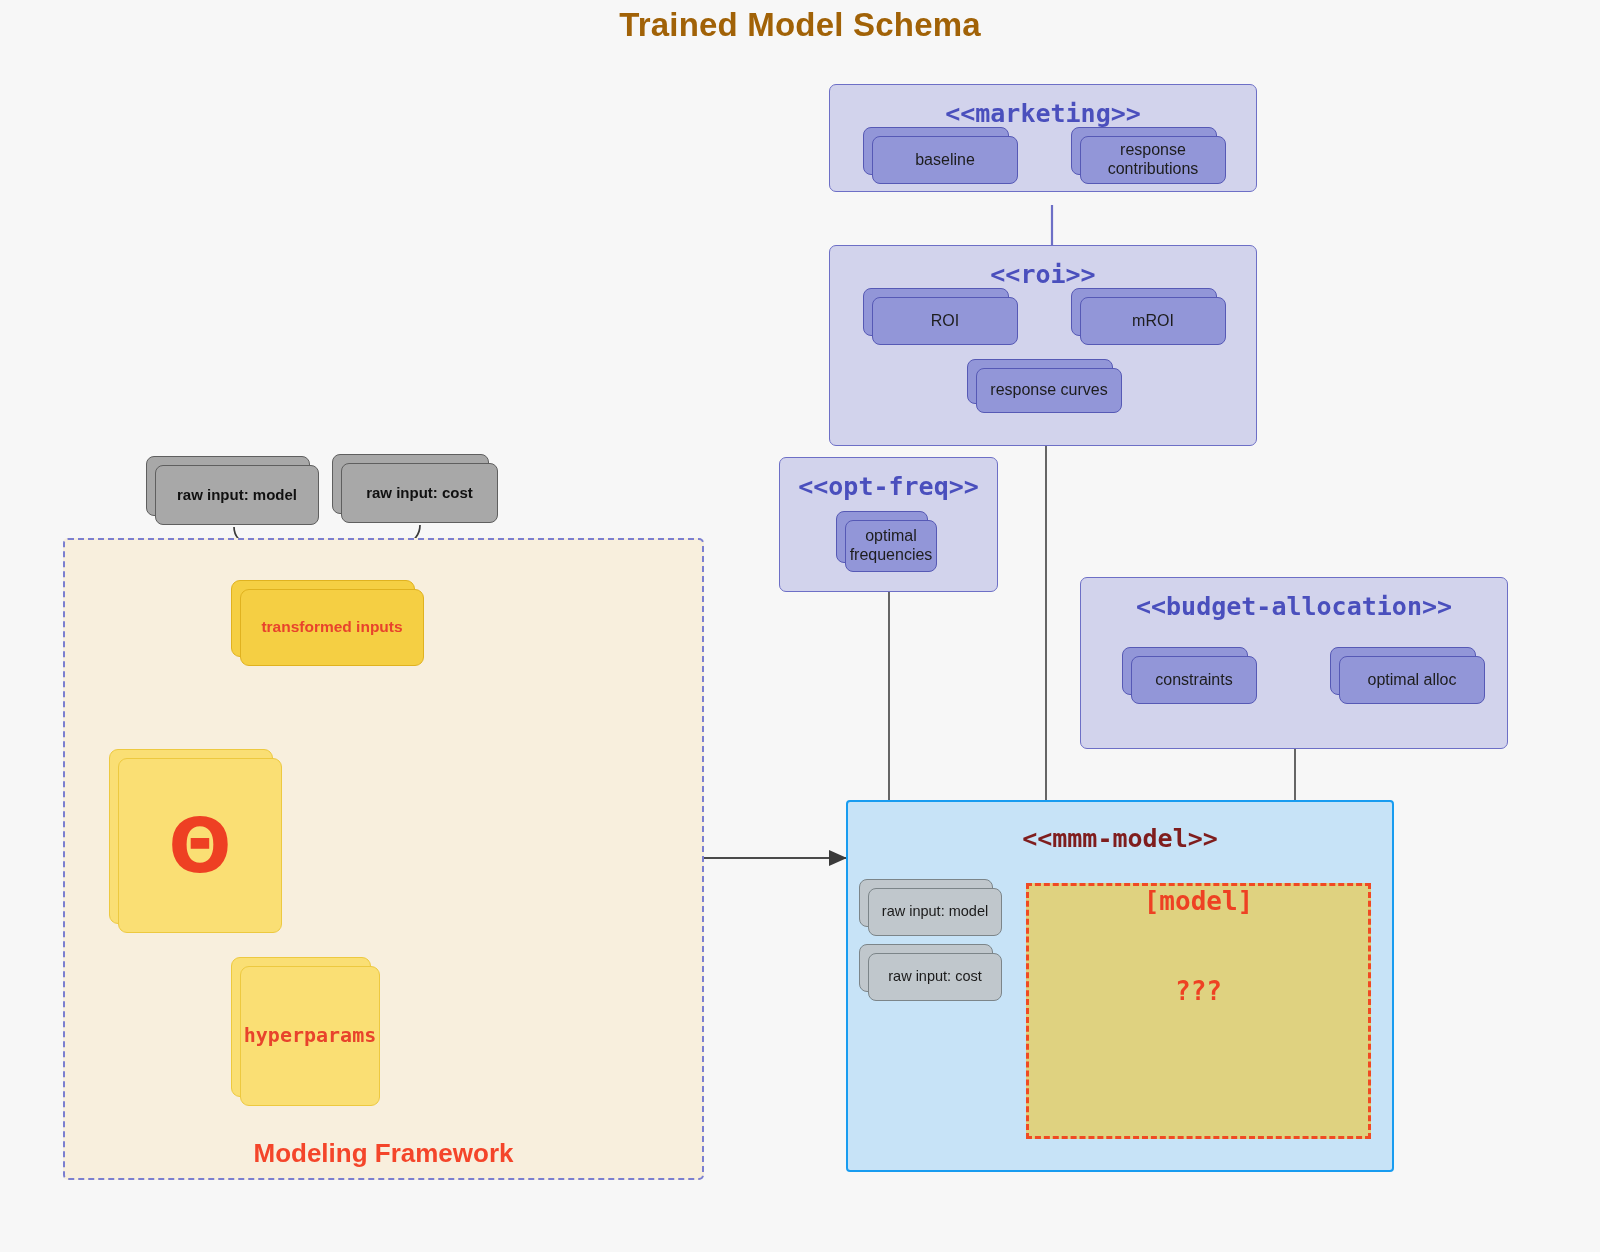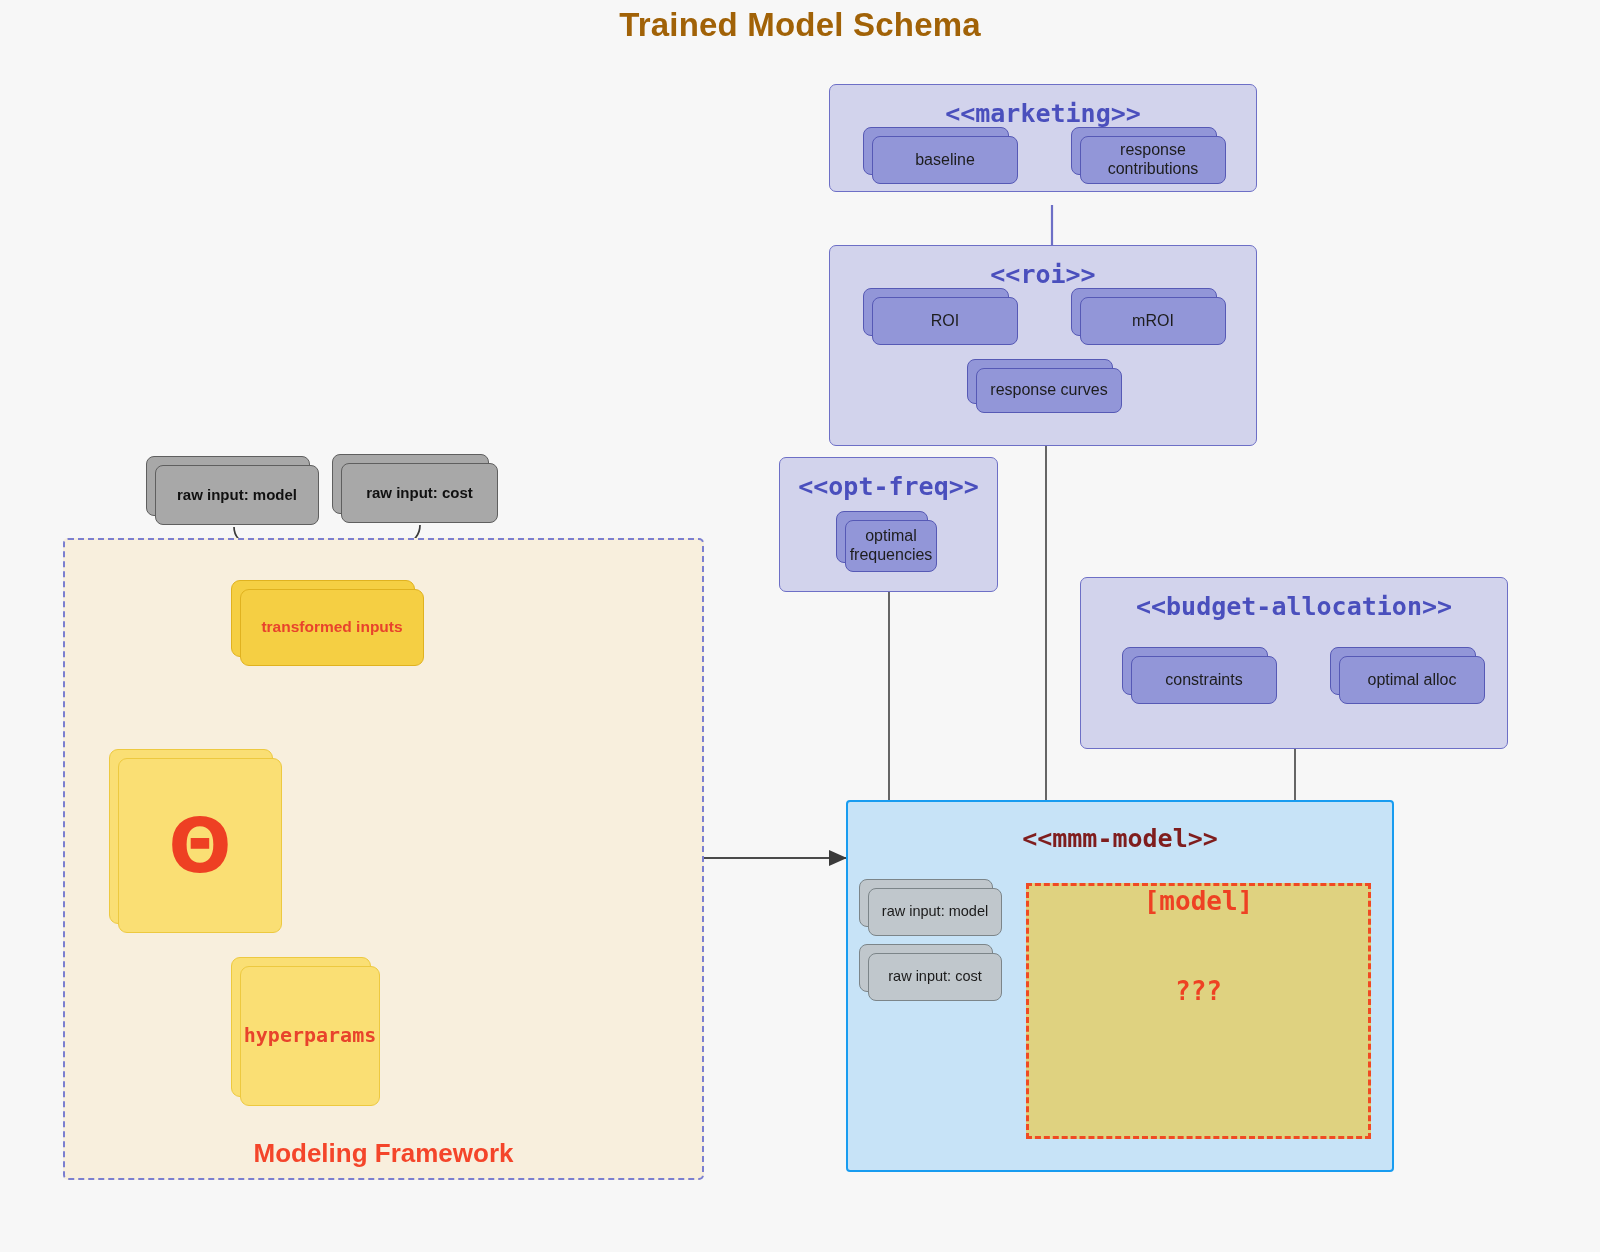--- a/index.html
+++ b/index.html
@@ -213,21 +213,21 @@
     <div class="back"></div>
     <div class="front" style="flex-direction:column;text-align:center;">
       <span>optimal</span>
       <span>frequencies</span>
     </div>
   </div>
 
   <div class="pkg" style="left:1080px;top:577px;width:428px;height:172px;padding-left:38px;">
     <div class="pkg-title">&lt;&lt;budget-allocation&gt;&gt;</div>
   </div>
-  <div class="node n-purple" style="left:1131px;top:656px;width:146px;height:48px;">
+  <div class="node n-purple" style="left:1131px;top:656px;width:126px;height:48px;">
     <div class="back"></div>
     <div class="front">constraints</div>
   </div>
   <div class="node n-purple" style="left:1339px;top:656px;width:146px;height:48px;">
     <div class="back"></div>
     <div class="front">optimal alloc</div>
   </div>
 
   <div class="pkg-blue" style="left:846px;top:800px;width:548px;height:372px;">
     <div class="pkg-title">&lt;&lt;mmm-model&gt;&gt;</div>

